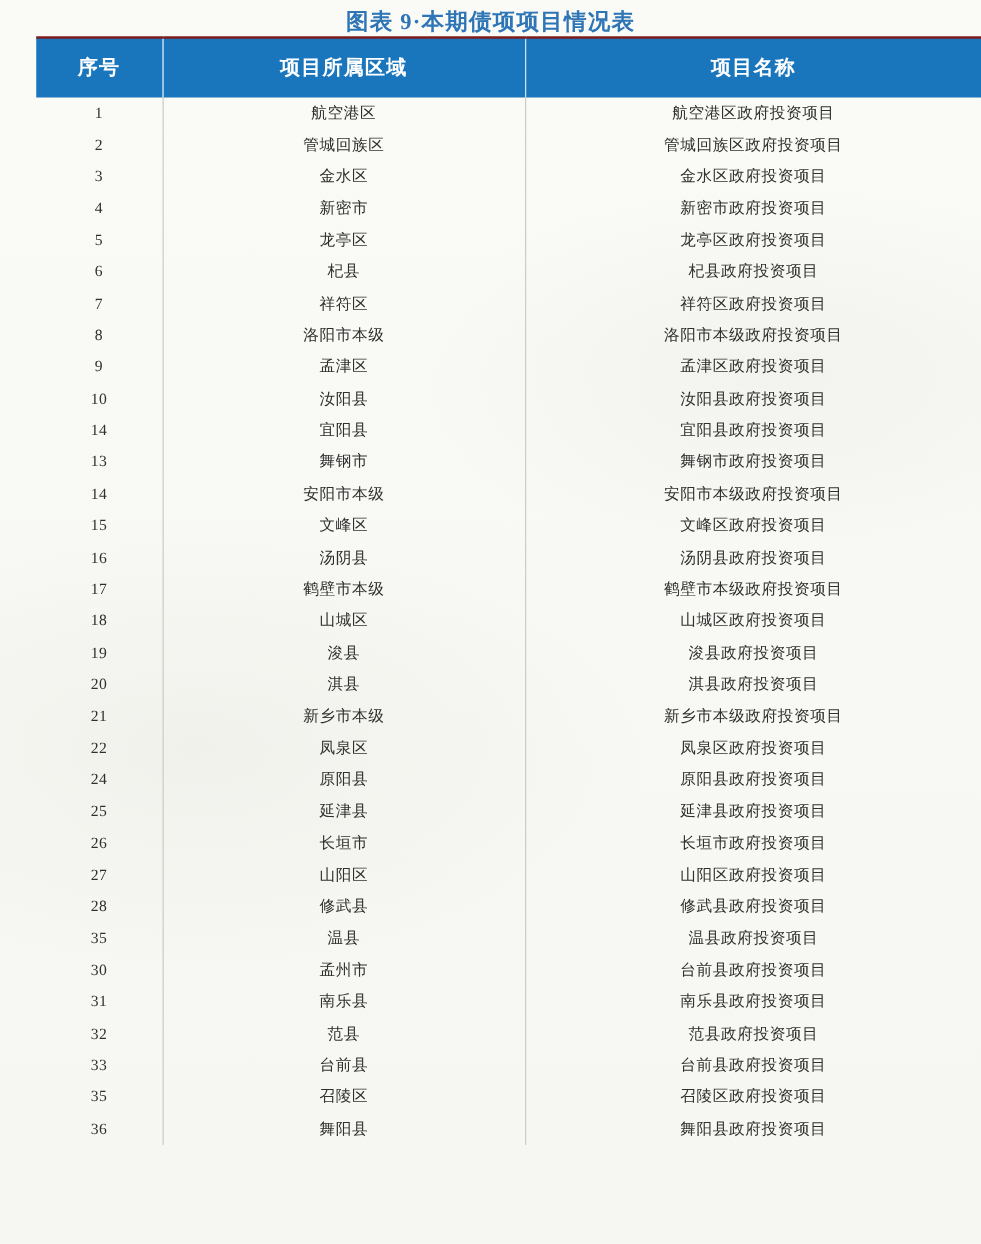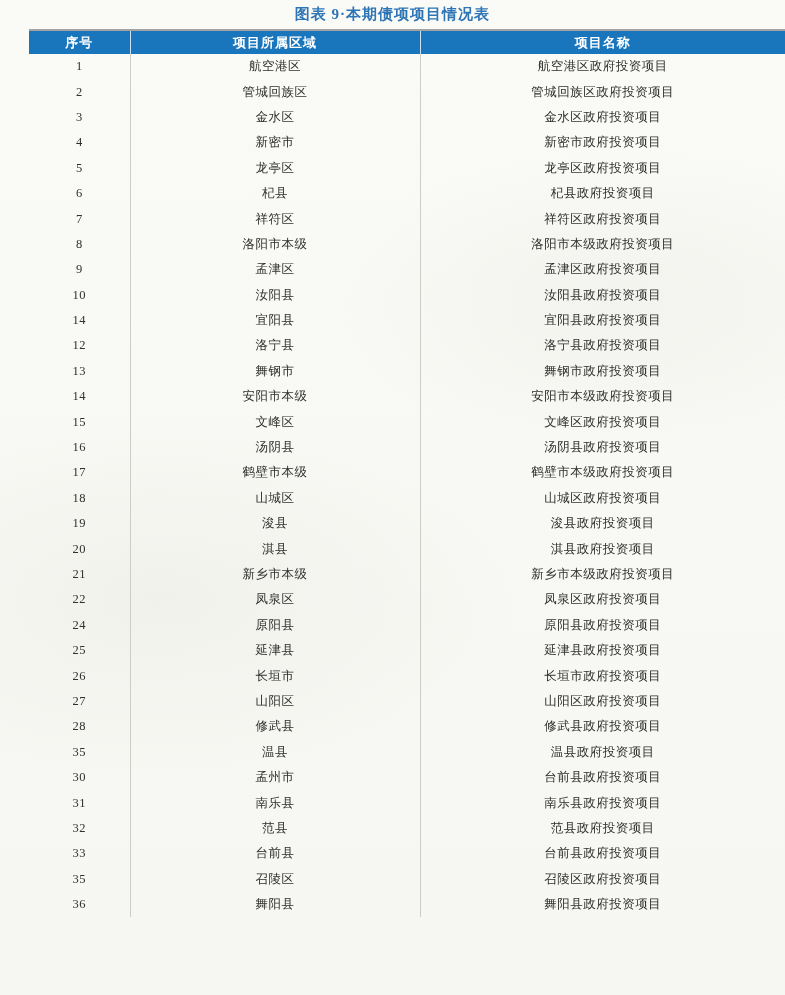--- a/index.html
+++ b/index.html
@@ -15,42 +15,42 @@
       radial-gradient(ellipse 500px 250px at 80% 30%, rgba(205,205,198,0.15), transparent 60%),
       linear-gradient(180deg, #fafaf7 0%, #f6f6f2 100%);
     font-family: "Liberation Serif", "DejaVu Serif", serif;
   }
   .page-title {
     height: 29px;
     box-sizing: border-box;
     padding-top: 5px;
     text-align: center;
     color: #2e75b6;
-    font-size: 15px;
+    font-size: 18px;
     font-weight: bold;
     letter-spacing: 1px;
   }
   table.debt-table {
     border-collapse: collapse;
     table-layout: fixed;
     margin-left: 29px;
     width: 756px;
   }
   table.debt-table col.c-no      { width: 101px; }
   table.debt-table col.c-region  { width: 290px; }
   table.debt-table col.c-project { width: 365px; }
   thead th {
     background: #1a76bc;
     color: #ffffff;
-    font-size: 13px;
+    font-size: 16px;
     font-weight: bold;
     height: 23px;
-    border-top: 2px solid #a3a3a3;
+    border-top: 2px solid #7f1d1d;
     letter-spacing: 1px;
-    padding: 0;
+    padding: 12px;
   }
   thead th + th {
     border-left: 1px solid rgba(235,245,255,0.85);
   }
   tbody td {
     height: 25.4px;
     padding: 0;
     text-align: center;
     vertical-align: middle;
     font-size: 12.5px;
@@ -130,25 +130,20 @@
         <td class="row-number-cell">10</td>
         <td class="region-cell">汝阳县</td>
         <td class="project-cell">汝阳县政府投资项目</td>
       </tr>
       <tr>
         <td class="row-number-cell">14</td>
         <td class="region-cell">宜阳县</td>
         <td class="project-cell">宜阳县政府投资项目</td>
       </tr>
       <tr>
-        <td class="row-number-cell">12</td>
-        <td class="region-cell">洛宁县</td>
-        <td class="project-cell">洛宁县政府投资项目</td>
-      </tr>
-      <tr>
         <td class="row-number-cell">13</td>
         <td class="region-cell">舞钢市</td>
         <td class="project-cell">舞钢市政府投资项目</td>
       </tr>
       <tr>
         <td class="row-number-cell">14</td>
         <td class="region-cell">安阳市本级</td>
         <td class="project-cell">安阳市本级政府投资项目</td>
       </tr>
       <tr>

